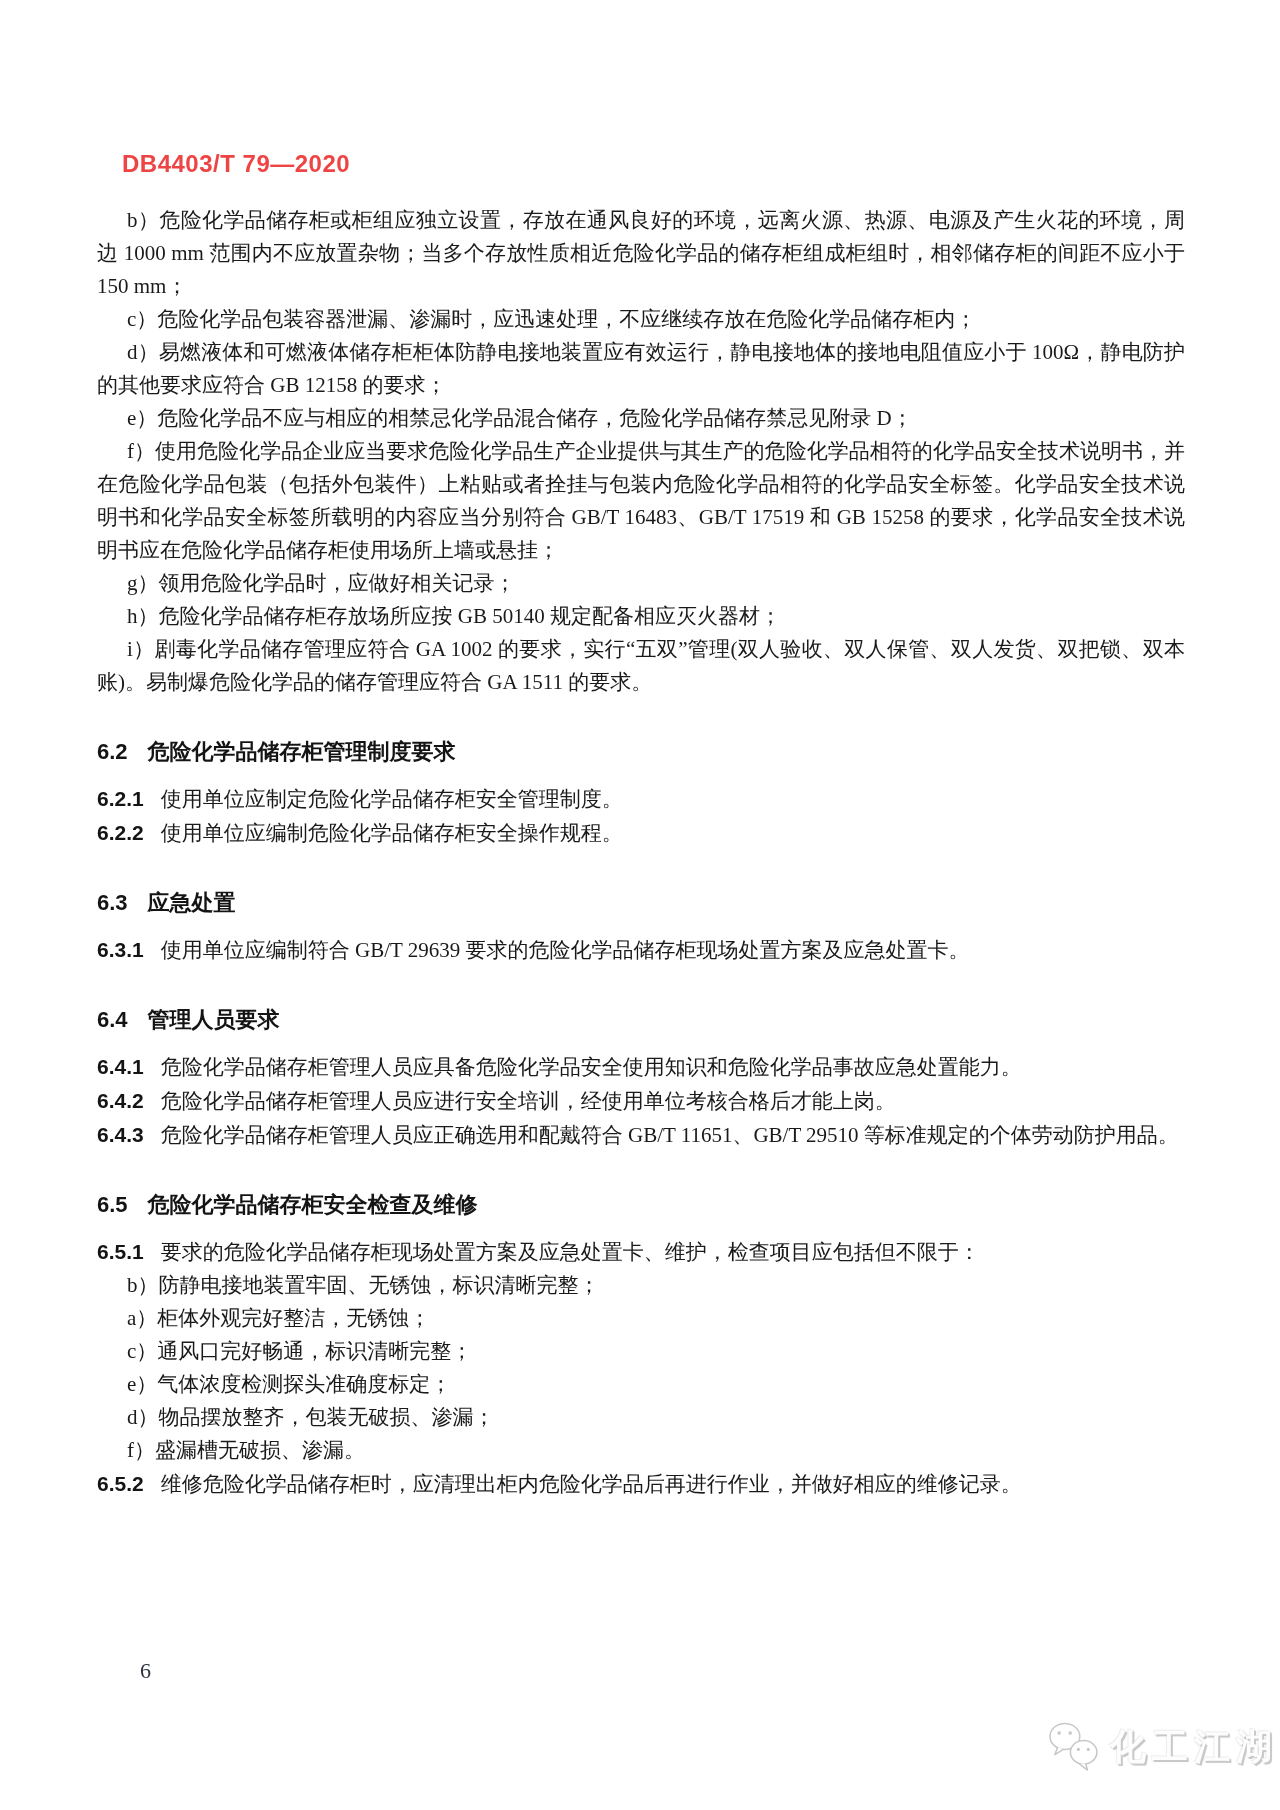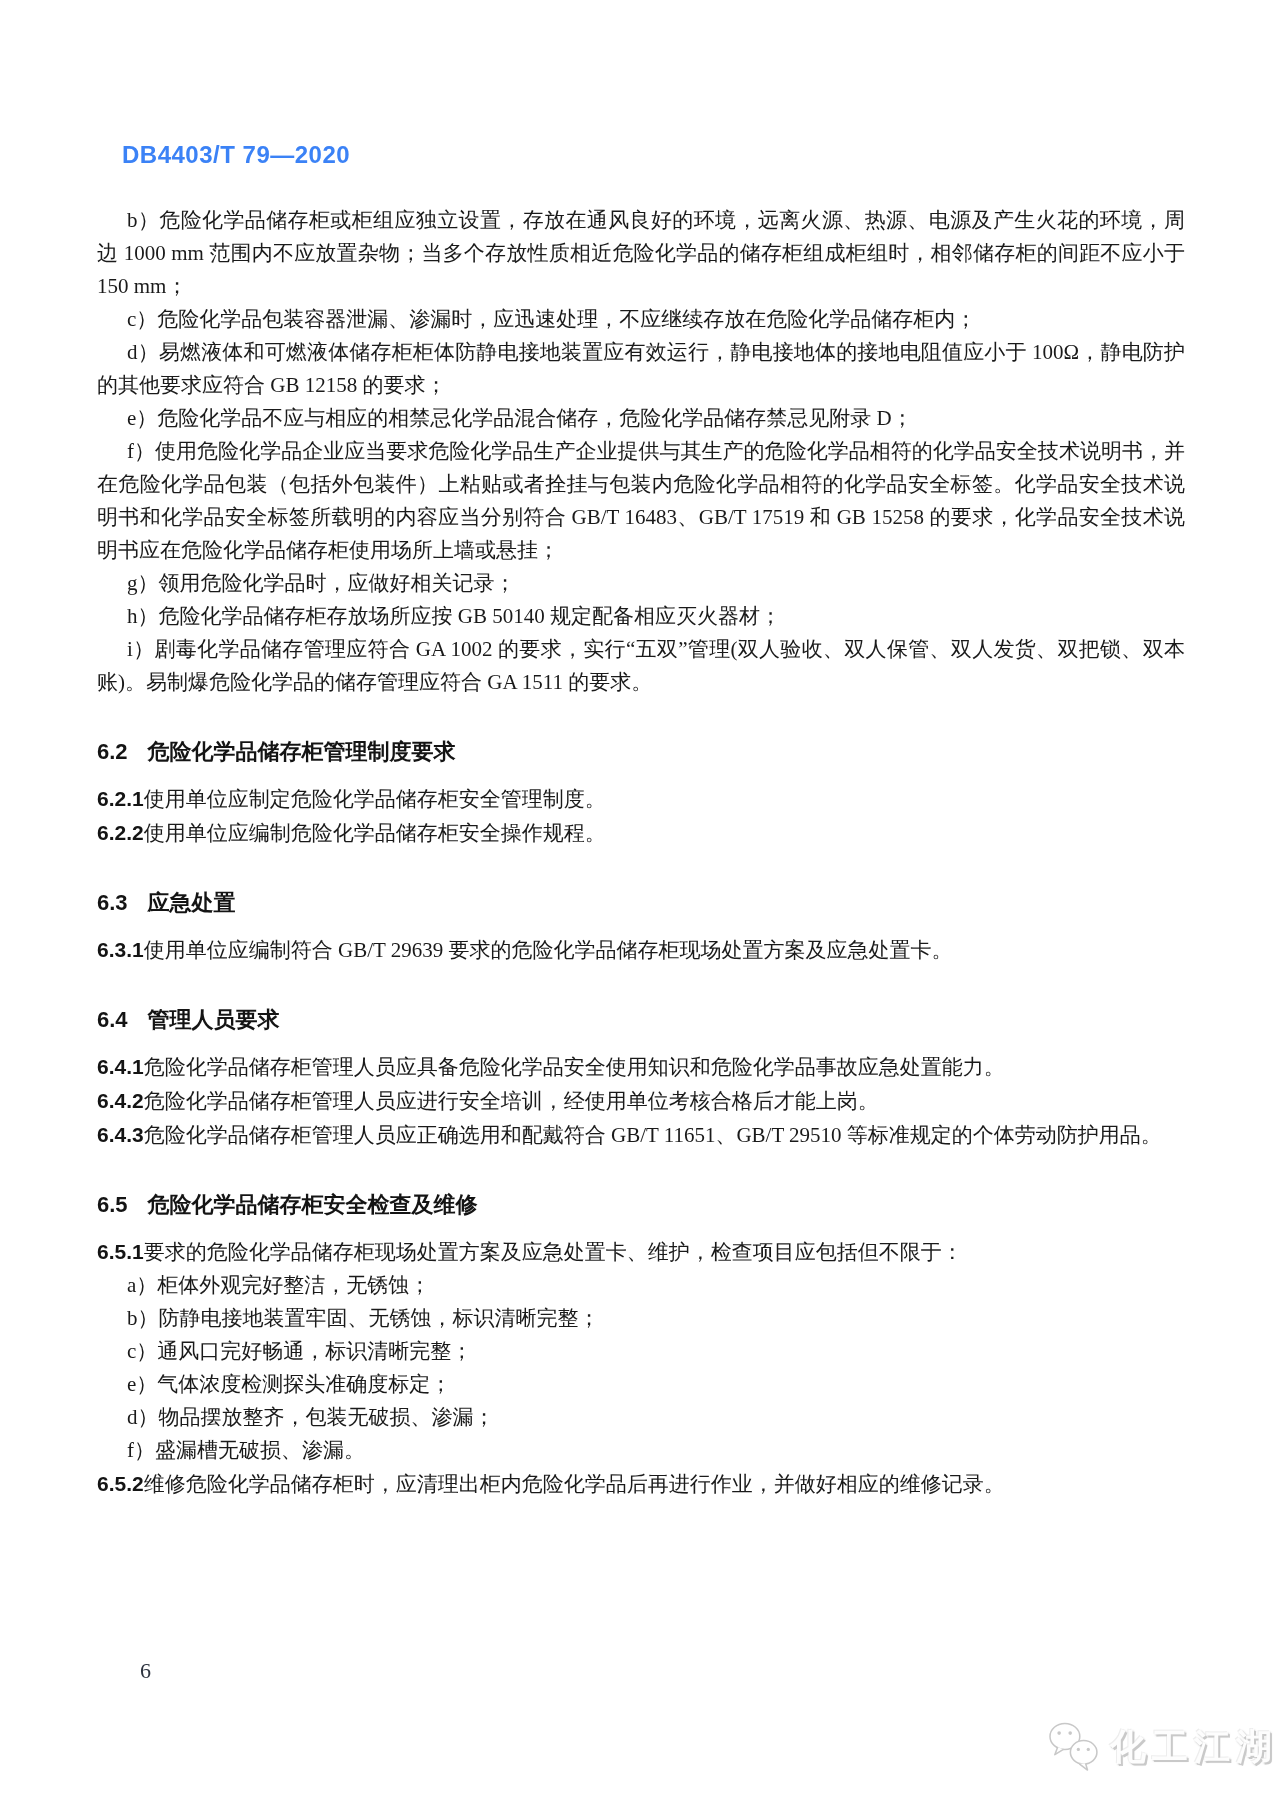--- a/index.html
+++ b/index.html
@@ -10,26 +10,26 @@
     color: #1a1a1a;
   }
   .page {
     position: relative;
     width: 1280px; height: 1810px;
     background: #ffffff;
     overflow: hidden;
   }
   .doc-header {
     position: absolute;
-    left: 122px; top: 141px;
+    left: 122px; top: 150px;
     font-family: "Liberation Sans", sans-serif;
     font-size: 24px;
     font-weight: 600;
     letter-spacing: 0.5px;
-    color: #3b82f6;
+    color: #ef4444;
   }
   .doc-body {
     position: absolute;
     left: 97px; top: 204px;
     width: 1088px;
     font-size: 21px;
     line-height: 33px;
     text-align: justify;
   }
   .doc-body p { margin: 0; }
@@ -42,20 +42,21 @@
     margin: 36px 0 14px 0;
     text-align: left;
     color: #141414;
   }
   .sec-num { margin-right: 20px; }
   .clause { text-align: justify; }
   .clause-num {
     font-family: "Liberation Sans", sans-serif;
     font-weight: 700;
     font-size: 21px;
+    margin-right: 17px;
     color: #141414;
   }
   .page-number {
     position: absolute;
     left: 140px; top: 1658px;
     font-size: 22px;
     color: #2e3440;
   }
   .watermark {
     position: absolute;
@@ -125,22 +126,22 @@
     <p class="clause">
       <span class="clause-num">6.4.3</span><span class="clause-text">危险化学品储存柜管理人员应正确选用和配戴符合 GB/T 11651、GB/T 29510 等标准规定的个体劳动防护用品。</span>
     </p>
 
     <h2 class="section-heading">
       <span class="sec-num">6.5</span><span class="sec-title">危险化学品储存柜安全检查及维修</span>
     </h2>
     <p class="clause">
       <span class="clause-num">6.5.1</span><span class="clause-text">要求的危险化学品储存柜现场处置方案及应急处置卡、维护，检查项目应包括但不限于：</span>
     </p>
+    <p class="indent">b）防静电接地装置牢固、无锈蚀，标识清晰完整；</p>
     <p class="indent">a）柜体外观完好整洁，无锈蚀；</p>
-    <p class="indent">b）防静电接地装置牢固、无锈蚀，标识清晰完整；</p>
     <p class="indent">c）通风口完好畅通，标识清晰完整；</p>
     <p class="indent">e）气体浓度检测探头准确度标定；</p>
     <p class="indent">d）物品摆放整齐，包装无破损、渗漏；</p>
     <p class="indent">f）盛漏槽无破损、渗漏。</p>
     <p class="clause">
       <span class="clause-num">6.5.2</span><span class="clause-text">维修危险化学品储存柜时，应清理出柜内危险化学品后再进行作业，并做好相应的维修记录。</span>
     </p>
 
   </div>
 

